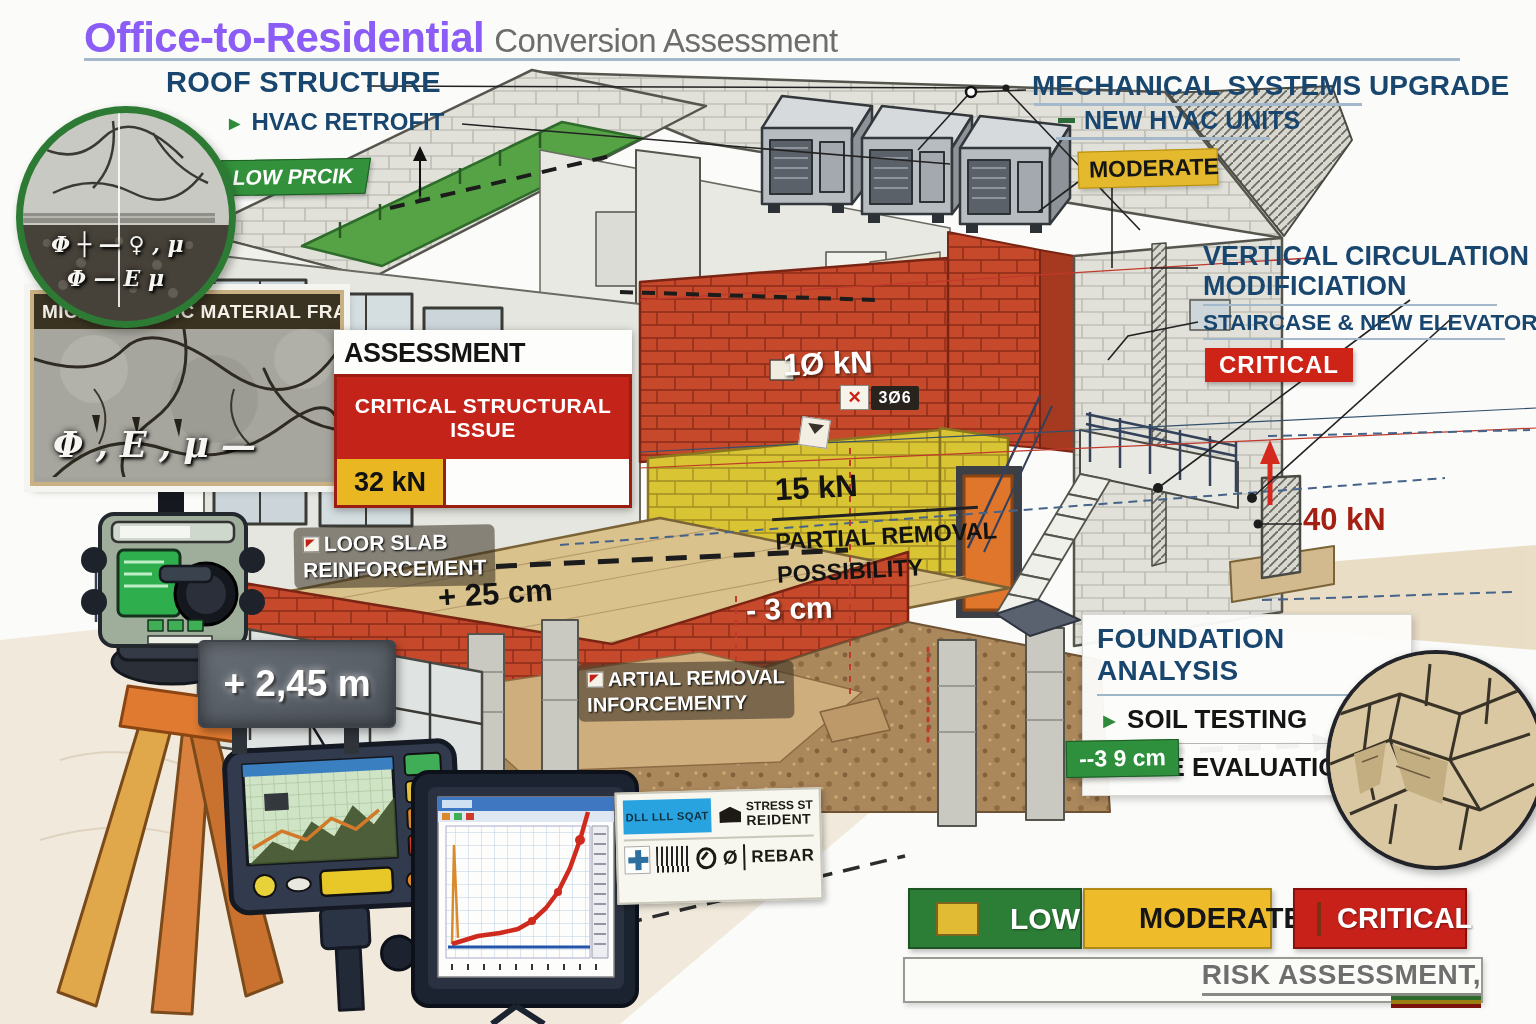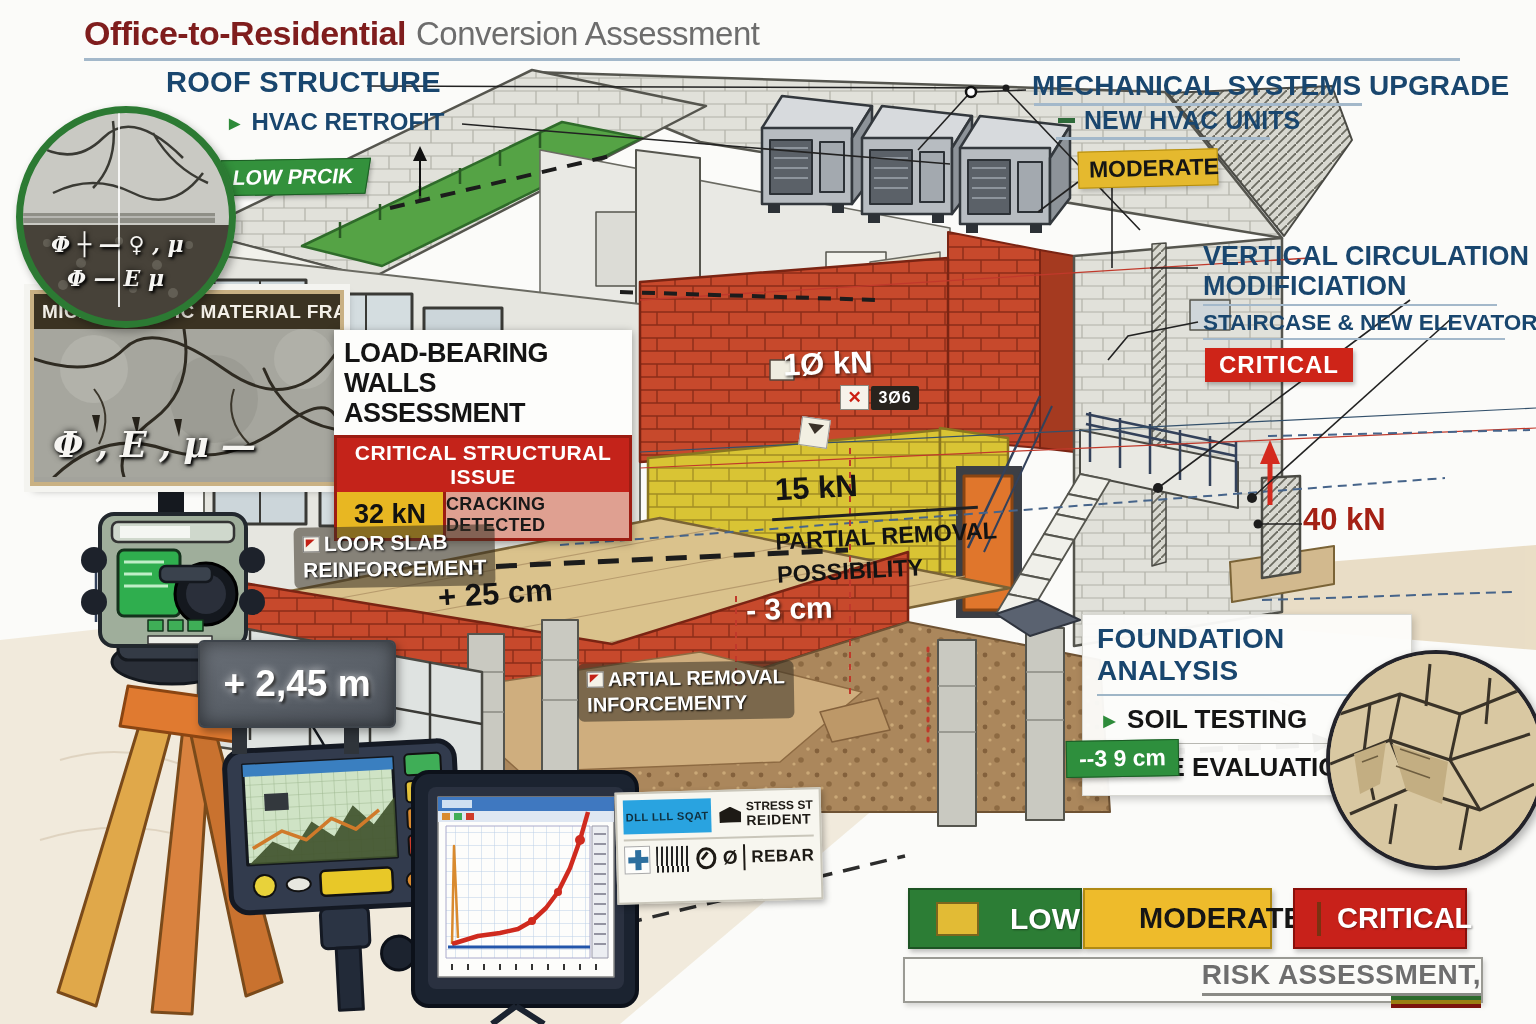--- a/index.html
+++ b/index.html
@@ -1,41 +1,41 @@
 <!DOCTYPE html>
 <html><head>
 <meta charset="utf-8">
 <style>
   html,body{margin:0;padding:0;background:#e8e8e8;}
   .stage{position:relative;width:1536px;height:1024px;background:#fbfbf9;overflow:hidden;
          font-family:"Liberation Sans",sans-serif;}
   .abs{position:absolute;}
   .navy{color:#19466e;font-weight:bold;}
-  .ttl-strong{font-size:34px;font-weight:bold;color:#7f1d1d;letter-spacing:-0.5px;}
+  .ttl-strong{font-size:42px;font-weight:bold;color:#8b5cf6;letter-spacing:-0.5px;}
   .ttl-light{font-size:33px;font-weight:500;color:#6d6d6d;margin-left:10px;letter-spacing:-0.5px;}
   .underbar{height:3px;background:#a3b8ca;}
   .lbl-28{font-size:29px;letter-spacing:0.3px;}
   .lbl-24{font-size:24px;}
   .lbl-22{font-size:22px;}
   .arrow{color:#2e8b3a;margin-right:7px;font-size:0.82em;}
   .banner{font-weight:bold;text-align:center;}
   .banner.green{background:#33913c;color:#fff;border:1px solid #1d5c25;padding:5px 14px;font-size:21px;transform:skewX(-10deg) rotate(-1deg);box-shadow:2px 3px 4px rgba(0,0,0,.25);}
   .banner.yellow{background:#e5b92e;color:#151515;border:1px solid #b28c10;padding:4px 10px;font-size:23px;transform:rotate(-1.5deg);box-shadow:2px 3px 4px rgba(0,0,0,.2);}
   .banner.red{background:#ce2418;color:#fff;padding:3px 10px;font-size:24px;letter-spacing:1px;box-shadow:2px 3px 4px rgba(0,0,0,.25);}
   .banner.green2{background:#2e8f3d;color:#fff;border:1px solid #1c5c26;padding:4px 12px;font-size:23px;transform:rotate(-1deg);box-shadow:2px 3px 5px rgba(0,0,0,.3);}
   .shadowtxt{color:#fff;font-weight:bold;background:rgba(55,48,35,.55);border-radius:6px;padding:4px 9px;line-height:1.25;text-shadow:1px 1px 2px #000;}
   .flag{display:inline-block;width:15px;height:14px;background:#f5f2e8;border:1px solid #777;vertical-align:-1px;margin-right:4px;position:relative;}
   .flag:after{content:"";position:absolute;left:2px;top:2px;border-left:9px solid #c32015;border-bottom:8px solid transparent;}
   .micro{border:4px solid #c9b183;box-shadow:0 0 0 6px #f4f4f0,3px 4px 8px rgba(0,0,0,.35);background:#a3a39c;}
   .micro .hd{background:#3b3322;color:#f3f0e8;font-weight:bold;font-size:19px;letter-spacing:0.5px;padding:7px 8px 6px;white-space:nowrap;overflow:hidden;}
   .formula{font-family:"DejaVu Serif",serif;font-style:italic;font-weight:bold;color:#f6f5f2;text-shadow:2px 2px 3px #000,0 0 6px rgba(0,0,0,.8);}
   .loadpanel{background:#fdfdfb;box-shadow:0 2px 8px rgba(0,0,0,.35);}
   .loadpanel .ttl{color:#141414;font-weight:bold;font-size:27px;line-height:1.12;padding:8px 10px 6px;letter-spacing:-0.5px;}
   .loadpanel .lower{border:3px solid #9c1c12;}
-  .loadpanel .issue{background:#c4231a;color:#fff;font-weight:bold;font-size:21px;text-align:center;padding:3px 0;letter-spacing:0.5px;}
+  .loadpanel .issue{background:#c4231a;color:#fff;font-weight:bold;font-size:21px;text-align:center;padding:17px 0;letter-spacing:0.5px;}
   .loadpanel .row{display:flex;height:46px;}
   .loadpanel .v{width:106px;background:#e8b722;color:#111;font-weight:bold;font-size:27px;display:flex;align-items:center;justify-content:center;border-right:3px solid #9c1c12;}
   .loadpanel .n{flex:1;background:#dfa091;color:#181818;font-weight:bold;font-size:18px;display:flex;align-items:center;justify-content:center;letter-spacing:0.3px;}
   .fpanel{background:rgba(252,252,250,.96);border:1px solid #d8d8d2;box-shadow:2px 3px 8px rgba(0,0,0,.2);padding:8px 14px 4px;}
   .fpanel .ttl{font-size:28px;color:#19466e;font-weight:bold;border-bottom:2px solid #9fb6c7;padding-bottom:7px;letter-spacing:0.3px;}
   .fpanel .it{font-size:26px;font-weight:bold;color:#151515;padding:8px 2px;border-bottom:1.5px solid #b8b8b2;}
   .fpanel .it:last-child{border-bottom:none;}
   .m245{background:linear-gradient(165deg,#6a7078,#4c525a);border:2px solid #3e444b;border-radius:6px;box-shadow:inset 0 0 18px rgba(0,0,0,.5),3px 4px 8px rgba(0,0,0,.35);display:flex;align-items:center;justify-content:center;color:#fff;font-weight:bold;font-size:37px;text-shadow:0 0 8px rgba(255,255,255,.7),2px 2px 3px #000;}
   .leg{display:flex;align-items:center;font-weight:bold;box-shadow:2px 3px 5px rgba(0,0,0,.25);}
   .leg .sw{border:2px solid rgba(0,0,0,.45);}
@@ -414,28 +414,26 @@
     </g>
     <line x1="96" y1="0" x2="96" y2="194" stroke="rgba(255,255,255,.85)" stroke-width="2"></line>
     <line x1="0" y1="104" x2="192" y2="104" stroke="rgba(230,230,230,.6)" stroke-width="1.5"></line>
   </svg>
   <div class="abs formula" style="left:28px;top:118px;font-size:22px;">Φ ┼ — ♀ , μ</div>
   <div class="abs formula" style="left:44px;top:152px;font-size:22px;">Φ — E μ</div>
 </div>
 
 <div class="abs loadpanel" style="left:334px;top:330px;width:298px;">
   <div class="ttl">
-    <div>LOAD-BEARING WALLS</div>
     <div>ASSESSMENT</div>
   </div>
   <div class="lower">
     <div class="issue">CRITICAL STRUCTURAL ISSUE</div>
     <div class="row">
       <div class="v">32 kN</div>
-      <div class="n">CRACKING DETECTED</div>
     </div>
   </div>
 </div>
 
 <div class="abs shadowtxt" style="left:294px;top:526px;font-size:21px;transform:rotate(-1deg);">
   <div><span class="flag"></span><span>LOOR SLAB</span></div>
   <div>REINFORCEMENT</div>
 </div>
 <div class="abs" style="left:438px;top:576px;font-size:31px;font-weight:bold;color:#131313;transform:rotate(-4deg);">+ 25 cm</div>
 

